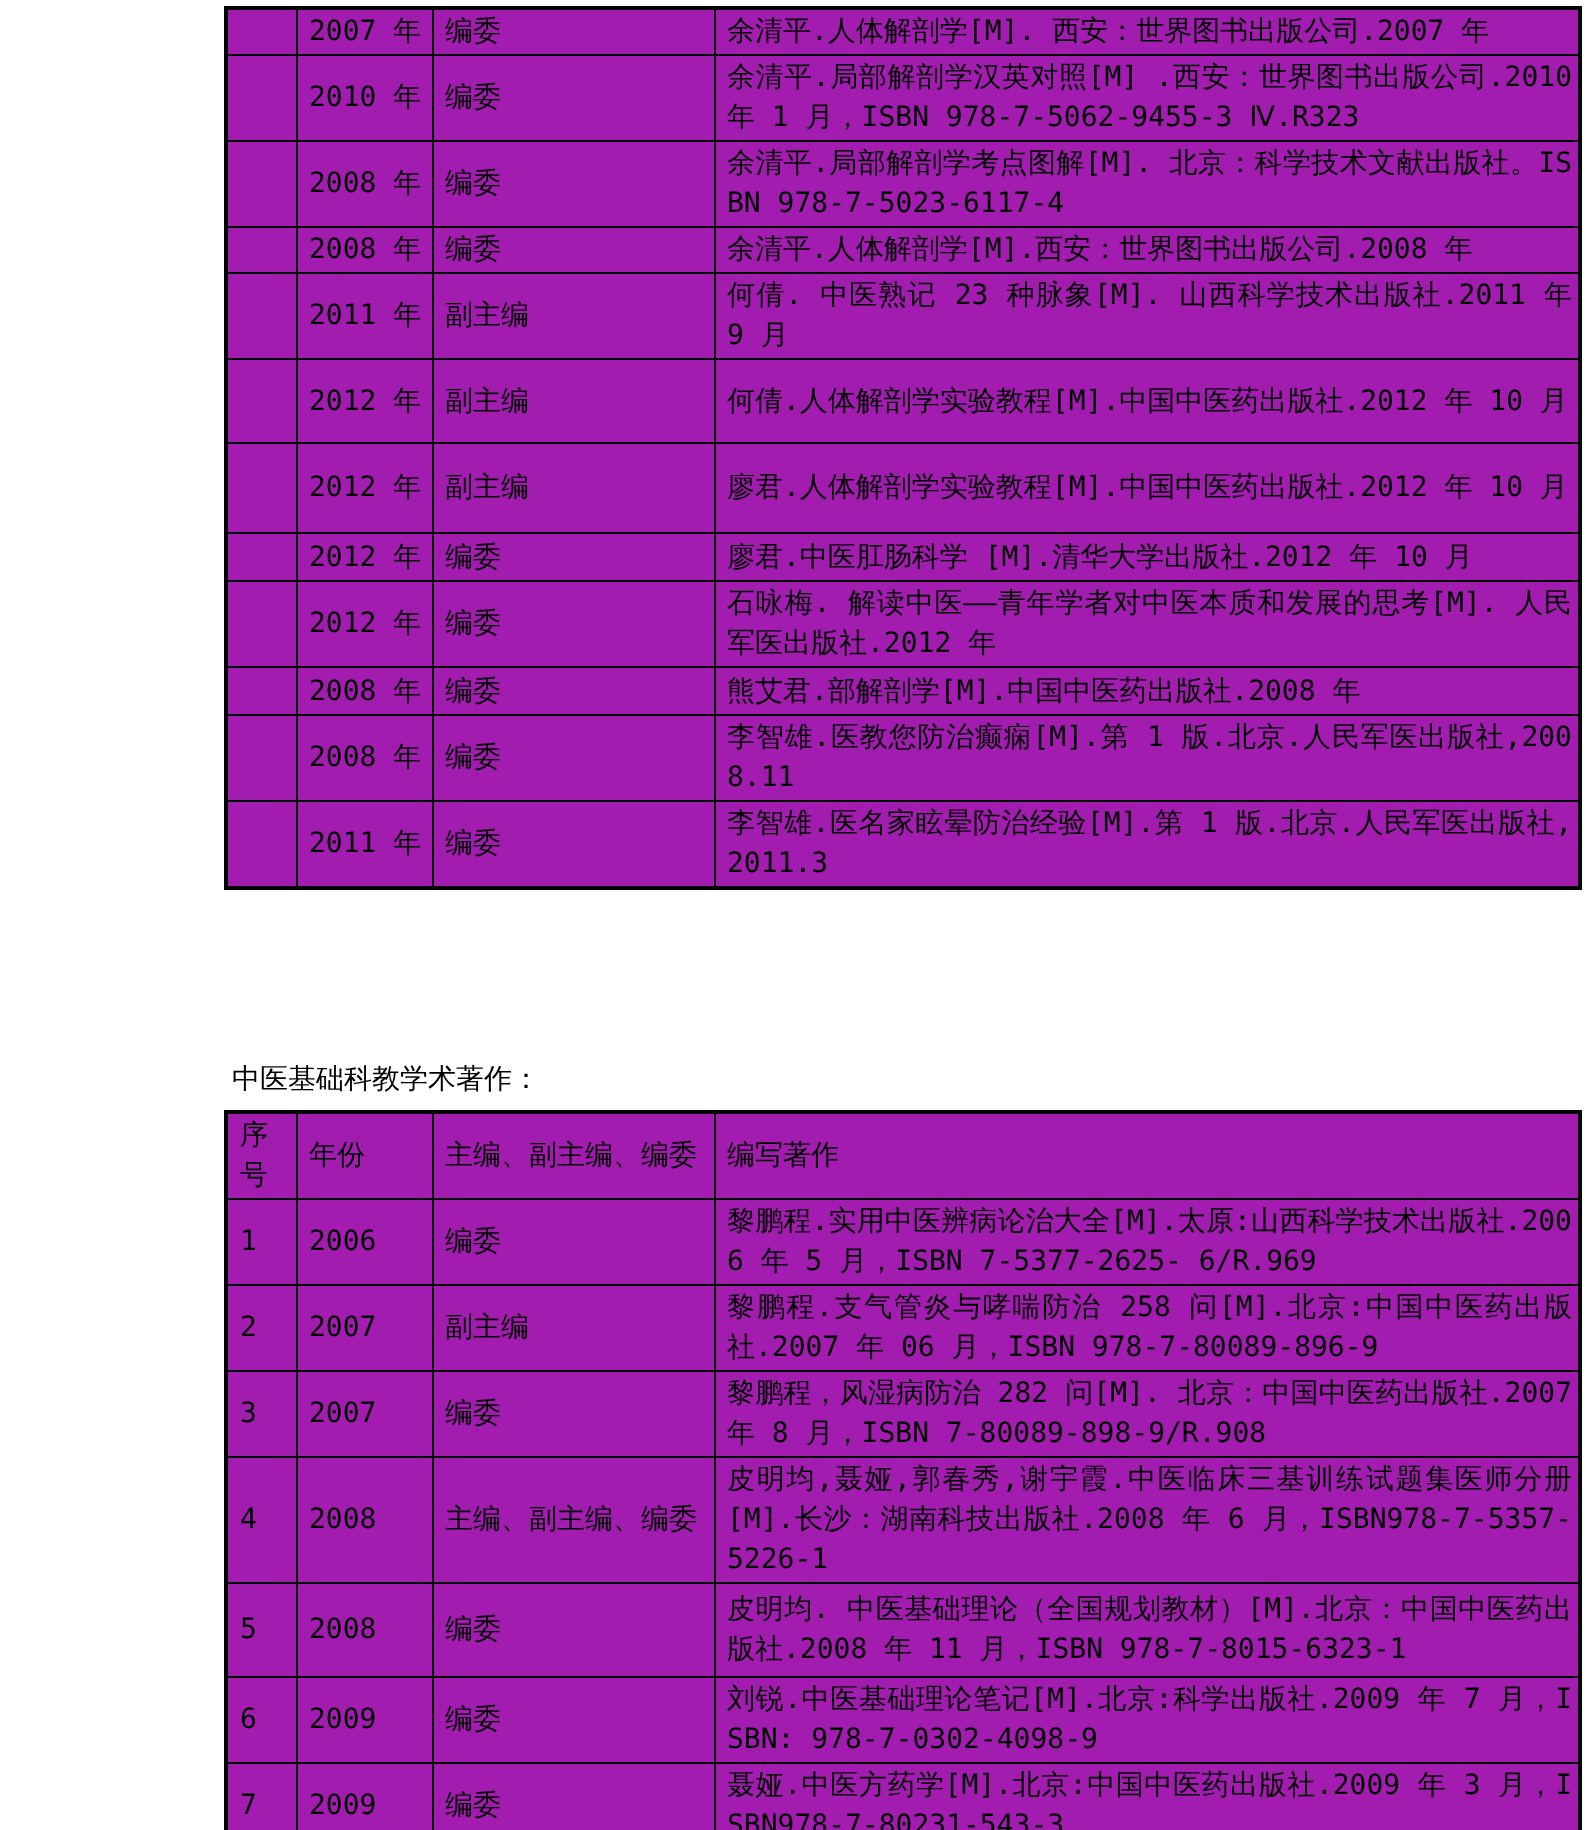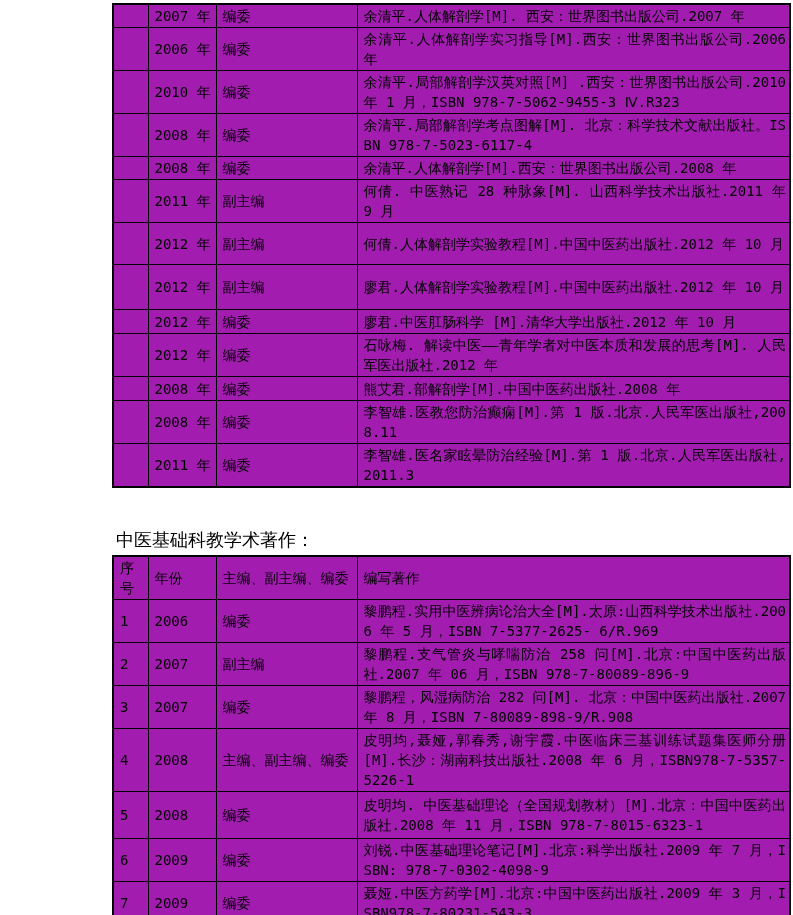--- a/index.html
+++ b/index.html
@@ -34,21 +34,21 @@
   .doc-table td.c4, .doc-table th.c4 {
     text-align: justify;
     text-justify: inter-ideograph;
   }
   #table1 { top: 3px; }
   #table2 { top: 555px; }
   .section-heading {
     position: absolute;
     left: 116px;
     top: 530px;
-    font-size: 18px;
+    font-size: 14px;
     line-height: 20px;
     white-space: nowrap;
   }
 </style>
 </head>
 <body>
 
 <table id="table1" class="doc-table">
   <colgroup>
     <col style="width:35px">
@@ -58,47 +58,41 @@
   </colgroup>
   <tbody>
     <tr style="height:21px">
       <td class="c1"></td>
       <td class="c2">2007 年</td>
       <td class="c3">编委</td>
       <td class="c4">余清平.人体解剖学[M]. 西安：世界图书出版公司.2007 年</td>
     </tr>
     <tr style="height:42px">
       <td class="c1"></td>
-      <td class="c2">2006 年</td>
-      <td class="c3">编委</td>
-      <td class="c4">余清平.人体解剖学实习指导[M].西安：世界图书出版公司.2006 年</td>
-    </tr>
-    <tr style="height:42px">
-      <td class="c1"></td>
       <td class="c2">2010 年</td>
       <td class="c3">编委</td>
       <td class="c4">余清平.局部解剖学汉英对照[M] .西安：世界图书出版公司.2010 年 1 月，ISBN 978-7-5062-9455-3 Ⅳ.R323</td>
     </tr>
     <tr style="height:42px">
       <td class="c1"></td>
       <td class="c2">2008 年</td>
       <td class="c3">编委</td>
       <td class="c4">余清平.局部解剖学考点图解[M]. 北京：科学技术文献出版社。ISBN 978-7-5023-6117-4</td>
     </tr>
     <tr style="height:21px">
       <td class="c1"></td>
       <td class="c2">2008 年</td>
       <td class="c3">编委</td>
       <td class="c4">余清平.人体解剖学[M].西安：世界图书出版公司.2008 年</td>
     </tr>
     <tr style="height:39px">
       <td class="c1"></td>
       <td class="c2">2011 年</td>
       <td class="c3">副主编</td>
-      <td class="c4">何倩. 中医熟记 28 种脉象[M]. 山西科学技术出版社.2011 年 9 月</td>
+      <td class="c4">何倩. 中医熟记 23 种脉象[M]. 山西科学技术出版社.2011 年 9 月</td>
     </tr>
     <tr style="height:42px">
       <td class="c1"></td>
       <td class="c2">2012 年</td>
       <td class="c3">副主编</td>
       <td class="c4">何倩.人体解剖学实验教程[M].中国中医药出版社.2012 年 10 月</td>
     </tr>
     <tr style="height:45px">
       <td class="c1"></td>
       <td class="c2">2012 年</td>

